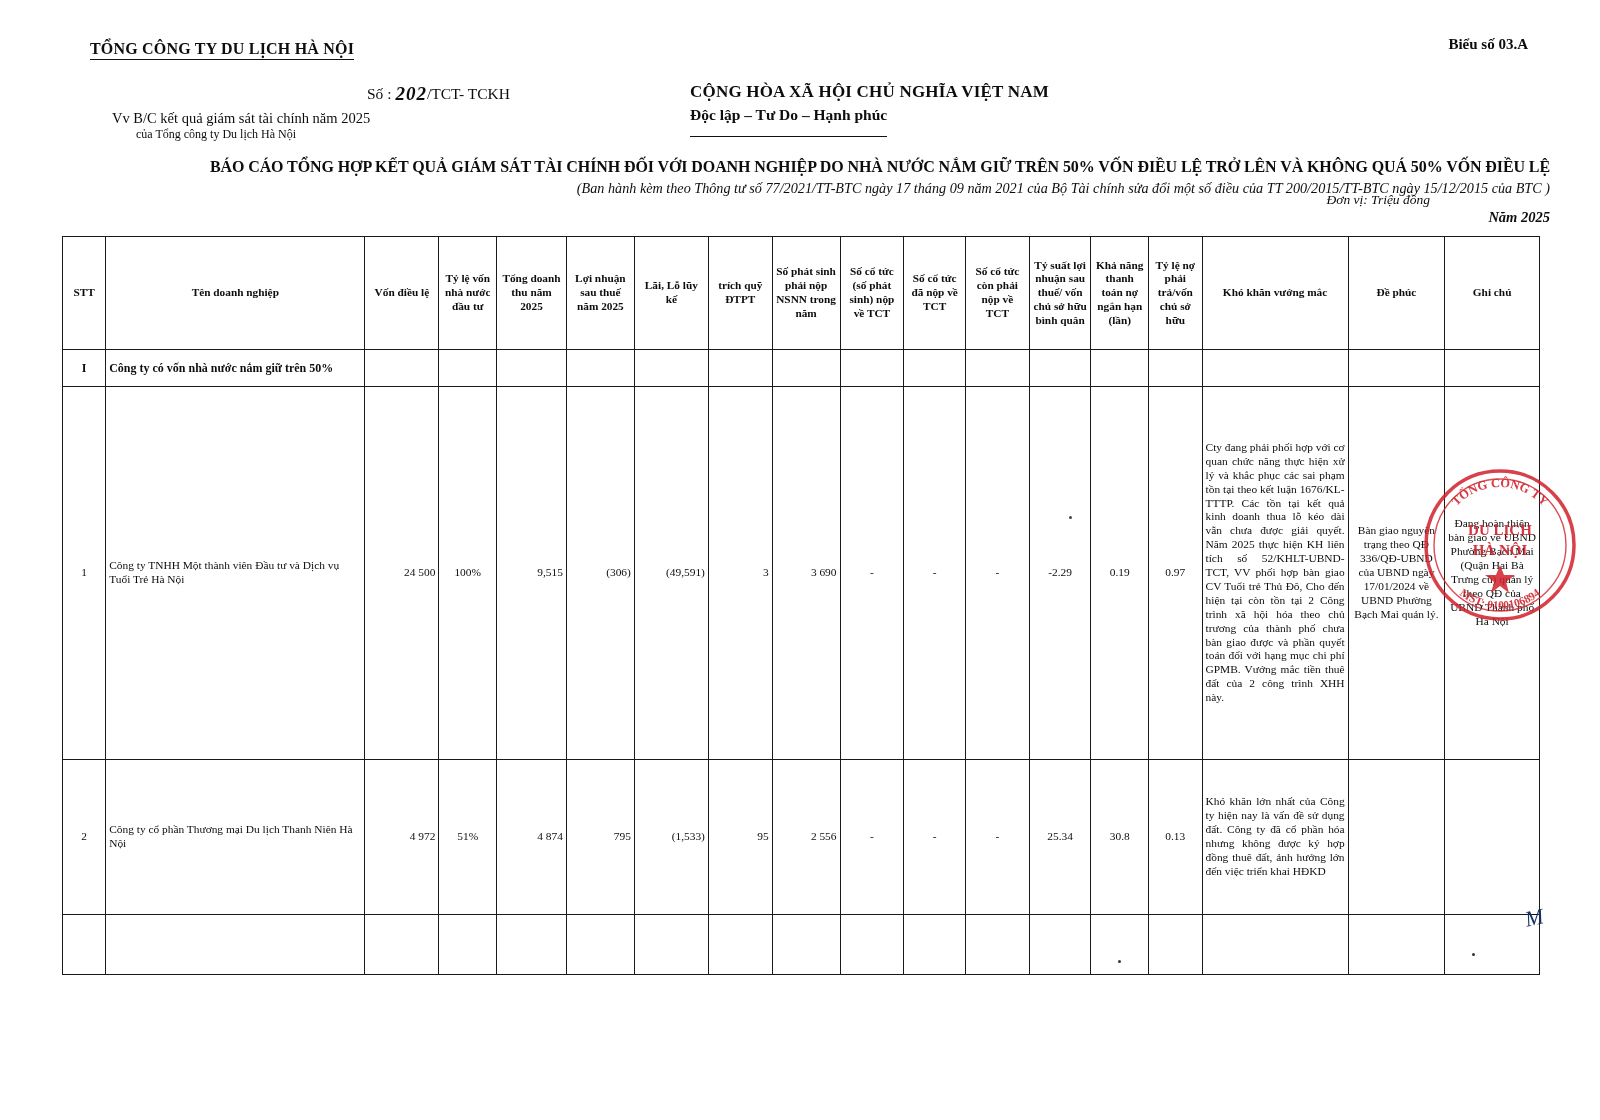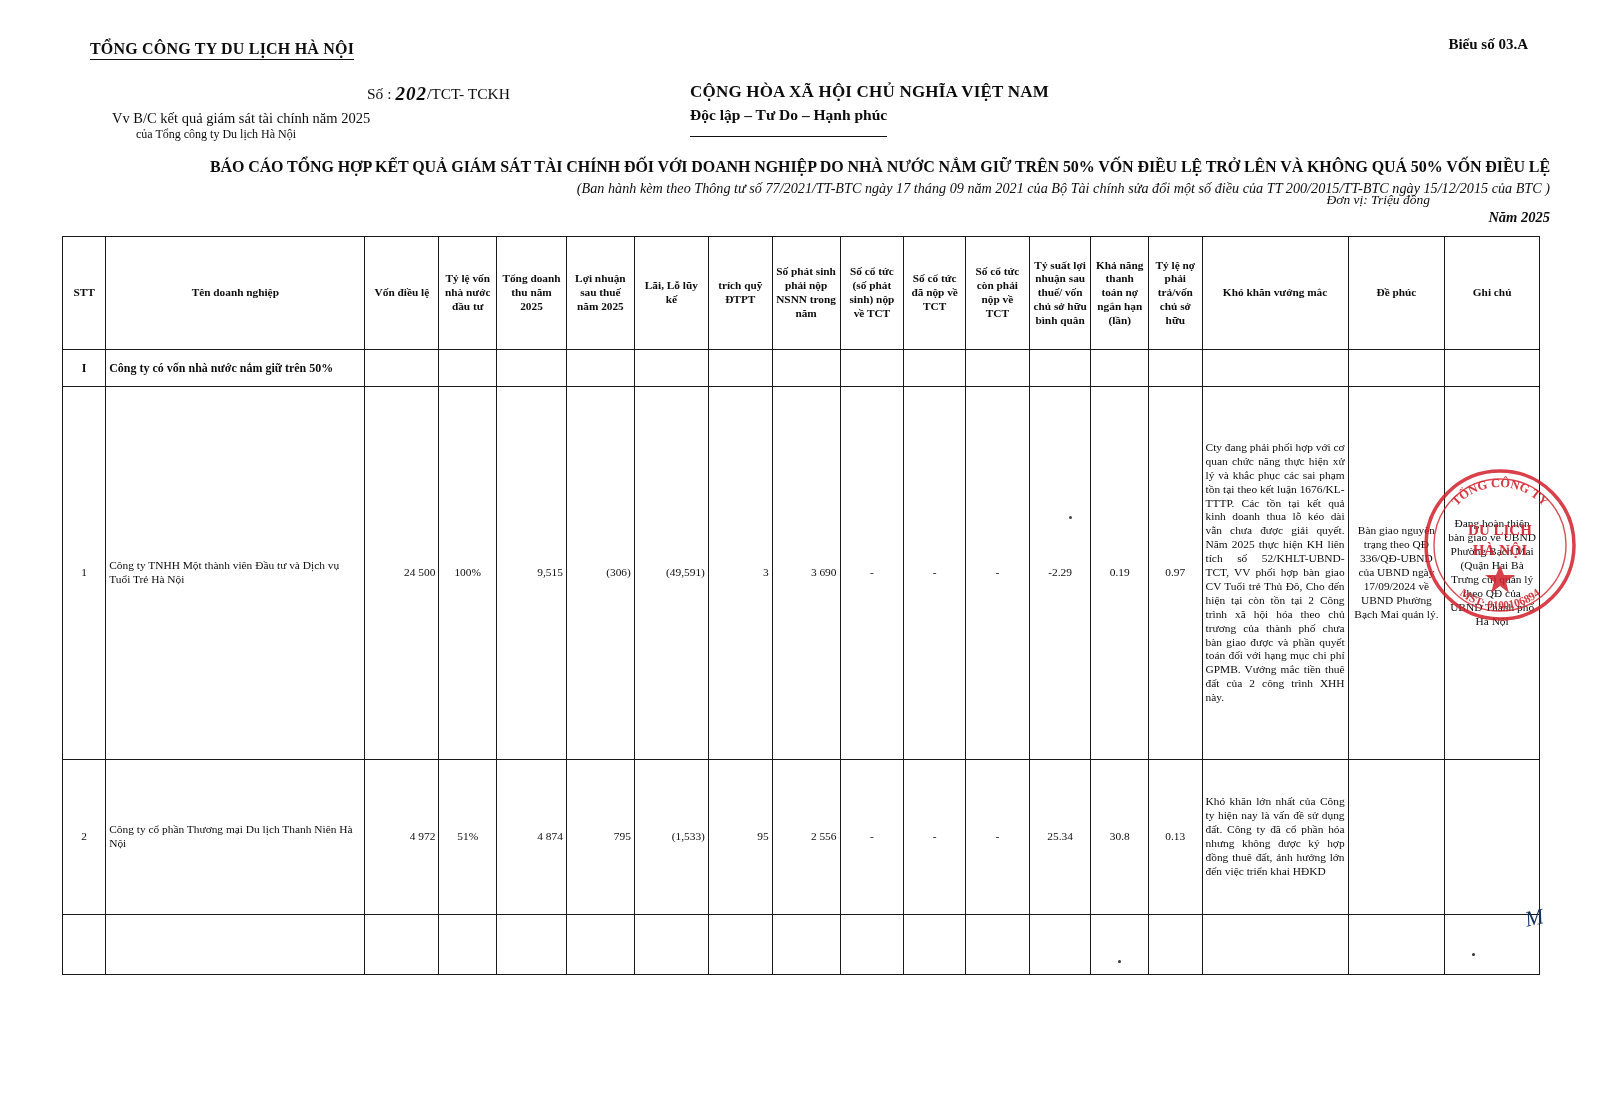--- a/index.html
+++ b/index.html
@@ -346,21 +346,21 @@
           <td class="r">(49,591)</td>
           <td class="r">3</td>
           <td class="r">3 690</td>
           <td class="c">-</td>
           <td class="c">-</td>
           <td class="c">-</td>
           <td class="c">-2.29</td>
           <td class="c">0.19</td>
           <td class="c">0.97</td>
           <td class="just">Cty đang phải phối hợp với cơ quan chức năng thực hiện xử lý và khắc phục các sai phạm tồn tại theo kết luận 1676/KL-TTTP. Các tồn tại kết quả kinh doanh thua lỗ kéo dài vẫn chưa được giải quyết. Năm 2025 thực hiện KH liên tích số 52/KHLT-UBND-TCT, VV phối hợp bàn giao CV Tuổi trẻ Thủ Đô, Cho đến hiện tại còn tồn tại 2 Công trình xã hội hóa theo chủ trương của thành phố chưa bàn giao được và phần quyết toán đối với hạng mục chi phí GPMB. Vướng mắc tiền thuê đất của 2 công trình XHH này.</td>
-          <td class="just ctr">Bàn giao nguyên trạng theo QĐ 336/QĐ-UBND của UBND ngày 17/09/2024 về UBND Phường Bạch Mai quản lý.</td>
+          <td class="just ctr">Bàn giao nguyên trạng theo QĐ 336/QĐ-UBND của UBND ngày 17/01/2024 về UBND Phường Bạch Mai quản lý.</td>
           <td class="just ctr">Đang hoàn thiện bàn giao về UBND Phường Bạch Mai (Quận Hai Bà Trưng cũ) quản lý theo QĐ của UBND Thành phố Hà Nội</td>
         </tr>
 
         <tr class="row2">
           <td class="c">2</td>
           <td class="name-cell">Công ty cổ phần Thương mại Du lịch Thanh Niên Hà Nội</td>
           <td class="r">4 972</td>
           <td class="c">51%</td>
           <td class="r">4 874</td>
           <td class="r">795</td>

